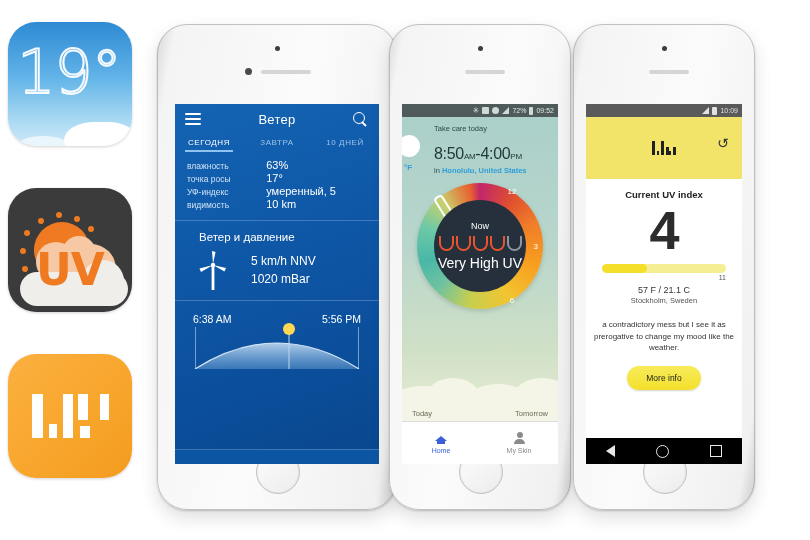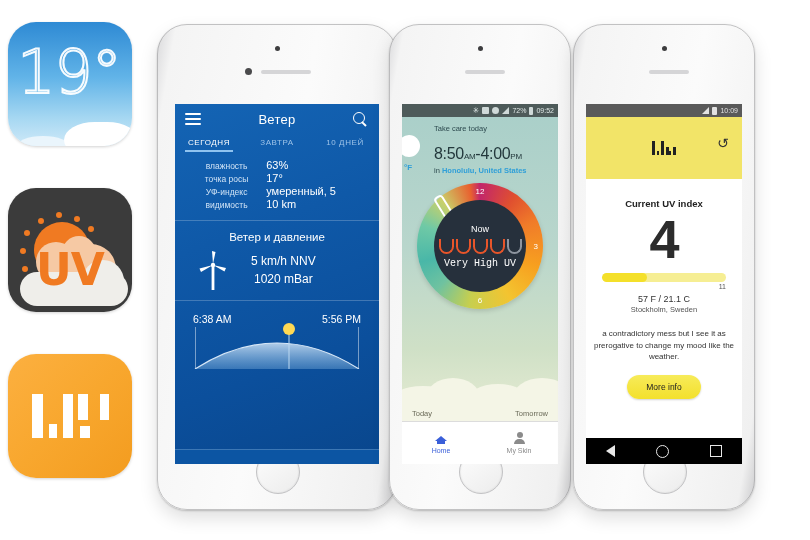--- a/index.html
+++ b/index.html
@@ -75,21 +75,21 @@
   .p1-bar .city{flex:1;text-align:center;font-size:13px;letter-spacing:.3px;}
   .hamb{width:16px;}
   .hamb span{display:block;height:2px;background:#fff;margin:3px 0;border-radius:1px;}
   .srch{width:16px;height:16px;position:relative;}
   .srch::before{content:"";position:absolute;width:10px;height:10px;border:1.7px solid #fff;border-radius:50%;left:0;top:1px;}
   .srch::after{content:"";position:absolute;width:6px;height:1.7px;background:#fff;transform:rotate(45deg);left:8px;top:12px;}
   .p1-tabs{display:flex;font-size:8px;letter-spacing:.6px;padding:4px 0 0;}
   .p1-tabs div{flex:1;text-align:center;padding-bottom:5px;color:#9dc3e8;position:relative;}
   .p1-tabs div.on{color:#fff;}
   .p1-tabs div.on::after{content:"";position:absolute;left:14%;right:14%;bottom:0;height:2px;background:#8fc3f0;}
-  .p1-card{border-top:1px solid rgba(255,255,255,.22);padding:8px 12px 9px;text-align:center;}
+  .p1-card{border-top:1px solid rgba(255,255,255,.22);padding:8px 12px 9px;}
   .p1-row{display:flex;align-items:baseline;margin:1px 0;}
   .p1-row .k{width:44%;font-size:8.5px;color:#cfe2f5;}
   .p1-row .v{font-size:11px;}
   .p1-h{font-size:11.5px;margin:2px 12px 6px;}
   .wind-wrap{display:flex;align-items:center;gap:20px;padding-left:8px;}
   .wind-vals{font-size:12px;line-height:1.5;}
   .sun-times{display:flex;justify-content:space-between;font-size:10.5px;padding:4px 6px 0;}
   .arc{position:relative;height:46px;margin-top:-2px;}
   .arc .tickl,.arc .tickr{position:absolute;width:1px;background:rgba(255,255,255,.45);top:4px;bottom:0;}
   .arc .tickl{left:8px;} .arc .tickr{right:8px;}
@@ -114,22 +114,22 @@
   .dial{position:absolute;left:50%;top:0;transform:translateX(-50%);width:126px;height:126px;border-radius:50%;
         background:conic-gradient(from 0deg,#c2266a 0deg,#e0502f 35deg,#f07b29 65deg,#f7a01f 110deg,#f3c430 150deg,
                    #c7cf4e 190deg,#6fc2a0 225deg,#49b7a8 255deg,#6fc9a6 290deg,#c9d06a 320deg,#e8612f 350deg,#c2266a 360deg);
         box-shadow:0 2px 5px rgba(0,0,0,.15);}
   .dial .hub{position:absolute;left:17px;top:17px;width:92px;height:92px;border-radius:50%;background:#26303c;
              display:flex;flex-direction:column;align-items:center;justify-content:center;color:#fff;}
   .dial .hub .nw{font-size:9px;}
   .dial .hub .flames{display:flex;gap:2px;margin:5px 0 4px;}
   .flame{width:11px;height:13px;border-radius:0 0 50% 50%;border:2px solid #e8552a;border-top:none;}
   .flame.off{border-color:#8d95a0;}
-  .dial .hub .vh{font-size:10px;font-family:Liberation Mono, monospace;}
-  .dial .num{position:absolute;color:#fff;font-size:8px;}
+  .dial .hub .vh{font-size:14px;}
+  .dial .num{position:absolute;color:#fff;font-size:8px;margin-left:32px;}
   .dial .n12{left:50%;top:4px;transform:translateX(-50%);}
   .dial .n3{right:5px;top:50%;transform:translateY(-50%);}
   .dial .n6{left:50%;bottom:4px;transform:translateX(-50%);}
   .dial .hand{position:absolute;left:23px;top:11px;width:6px;height:26px;border:2px solid #fff;border-radius:4px;
               transform:rotate(-32deg);}
   .p2-clouds{position:absolute;left:0;right:0;bottom:46px;height:42px;}
   .p2-clouds .c{position:absolute;background:#f4f5e6;border-radius:50%;}
   .p2-daynav{position:absolute;left:0;right:0;bottom:46px;display:flex;justify-content:space-between;
              padding:0 10px;font-size:7.5px;color:#6a6a58;}
   .p2-tabbar{position:absolute;left:0;right:0;bottom:0;height:42px;background:#fff;border-top:1px solid #dcdcdc;
@@ -146,21 +146,21 @@
   .ic-user::after{content:"";position:absolute;left:1.5px;top:7px;width:11px;height:5px;border-radius:6px 6px 0 0;background:#8b8b8b;}
 
   
   .p3{position:absolute;inset:0;background:#fff;display:flex;flex-direction:column;}
   .p3-status{height:13px;background:#5a5a5a;display:flex;align-items:center;justify-content:flex-end;gap:3px;
              padding-right:4px;color:#e2e2e2;font-size:7px;}
   .p3-head{height:62px;background:#f2e468;position:relative;display:flex;align-items:center;justify-content:center;}
   .p3-logo{display:flex;align-items:flex-end;gap:2px;height:14px;}
   .p3-logo i{display:block;background:#222;}
   .p3-refresh{position:absolute;right:12px;top:20px;width:13px;height:13px;color:#333;font-size:14px;line-height:13px;}
-  .p3-body{flex:1;display:flex;flex-direction:column;align-items:center;padding-top:19px;position:relative;}
+  .p3-body{flex:1;display:flex;flex-direction:column;align-items:center;padding-top:10px;position:relative;}
   .p3-cap{font-size:9.5px;font-weight:bold;color:#222;}
   .p3-big{font-size:54px;font-weight:bold;color:#2c2c2c;line-height:56px;margin-top:2px;letter-spacing:-1px;}
   .p3-barwrap{width:124px;height:9px;border-radius:5px;background:#f6ee93;margin-top:6px;overflow:hidden;}
   .p3-barfill{height:100%;width:36%;background:#f4e02a;border-radius:5px;}
   .p3-max{width:124px;text-align:right;font-size:7px;color:#555;margin-top:1px;}
   .p3-temp{font-size:9px;color:#333;margin-top:4px;}
   .p3-city{font-size:7.5px;color:#555;margin-top:1px;}
   .p3-quote{font-size:8px;color:#333;text-align:center;line-height:1.45;margin-top:14px;width:146px;}
   .p3-btn{margin-top:12px;width:74px;height:24px;border-radius:13px;
           background:linear-gradient(180deg,#f7eb5a,#f3e02c);display:flex;align-items:center;justify-content:center;

